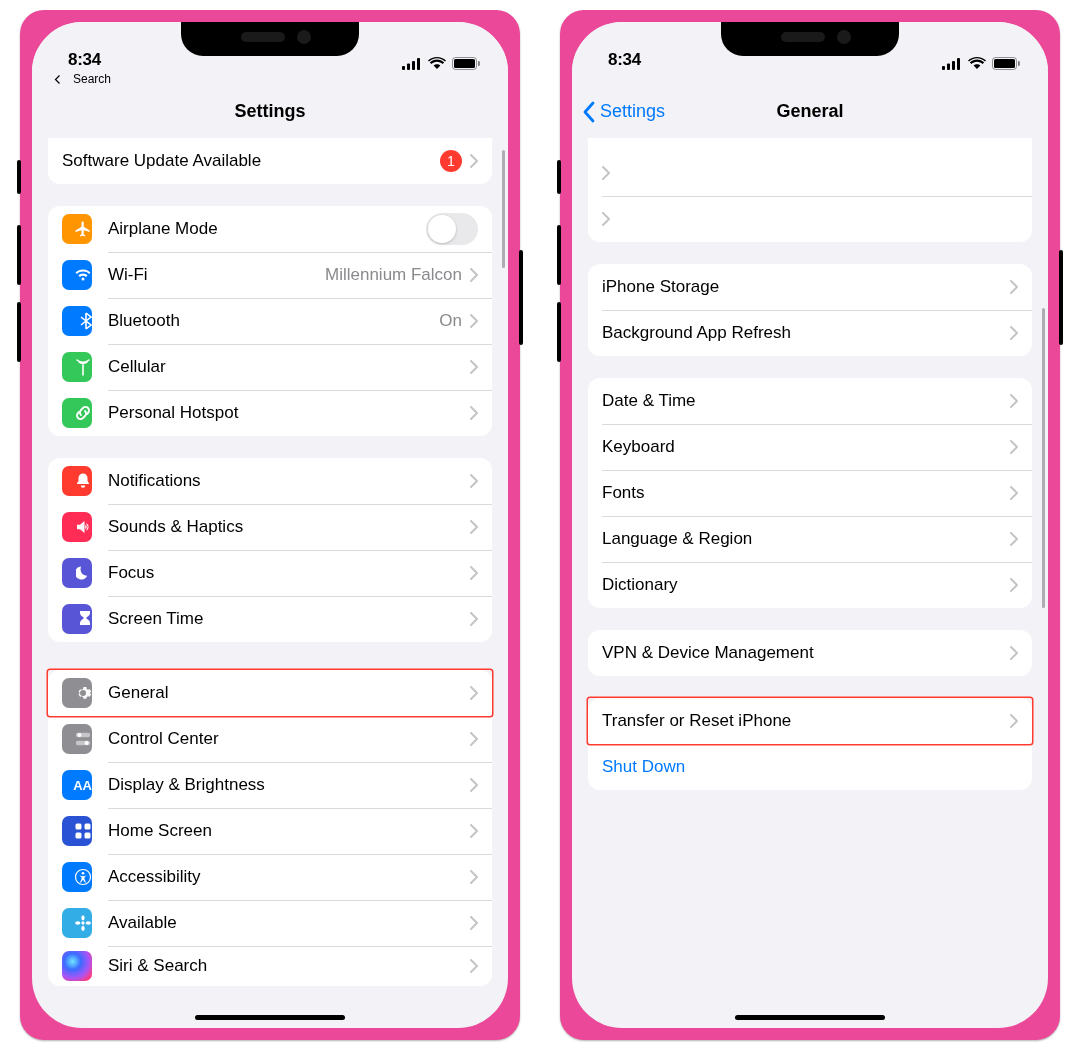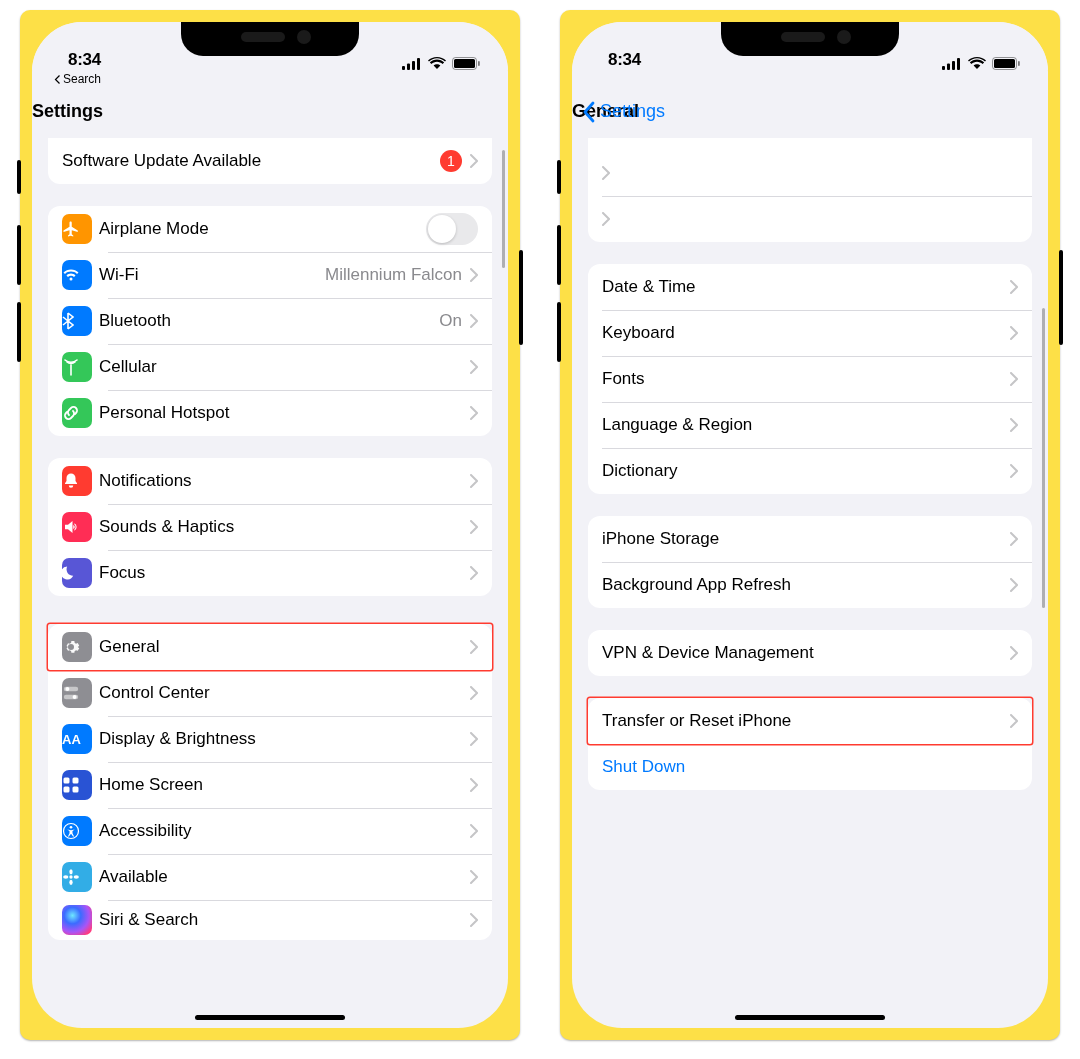--- a/index.html
+++ b/index.html
@@ -9,22 +9,22 @@
     width: 1080px;
     height: 1059px;
     display: flex;
     justify-content: space-around;
     align-items: flex-start;
     padding: 10px 0;
   }
   .phone {
     width: 500px;
     height: 1030px;
-    background: #fde047;
-    border-radius: 10px;
+    background: #ec4899;
+    border-radius: 24px;
     padding: 12px;
     position: relative;
     box-shadow: 0 1px 2px rgba(0,0,0,0.3);
   }
   .screen {
     width: 100%;
     height: 100%;
     background: #f2f2f7;
     border-radius: 50px;
     overflow: hidden;
@@ -83,29 +83,30 @@
   }
   .status-time { font-size: 17px; font-weight: 600; letter-spacing: -0.3px; }
   .status-right { display:flex; align-items:center; gap:6px; }
   .status-right svg { display:block; }
 
   
   .breadcrumb-mini {
     font-size: 12px;
     color: #000;
     padding: 2px 0 0 22px;
-    display: flex; align-items:center; gap:2px;
+    display: flex; align-items:center; gap:12px;
   }
   .breadcrumb-mini.hidden { visibility:hidden; }
 
   
   .navbar {
     height: 52px;
     display: flex;
     align-items: center;
+    justify-content: center;
     position: relative;
     border-bottom: 0.5px solid rgba(0,0,0,0);
     background: #f2f2f7;
   }
   .nav-title { font-size: 18px; font-weight: 600; }
   .nav-back {
     position: absolute;
     left: 10px;
     top: 0; bottom:0;
     display: flex;
@@ -145,22 +146,22 @@
     content: "";
     position: absolute;
     left: 60px; right: 0; top: 0;
     height: 0.5px;
     background: #d9d9de;
   }
   .row.no-icon + .row.no-icon::before { left: 14px; }
   .row .icon {
     width: 30px; height: 30px;
     border-radius: 7px;
-    margin-right: 7px;
-    display: flex; align-items:center; justify-content:flex-start;
+    margin-right: 16px;
+    display: flex; align-items:center; justify-content:flex-end;
     flex-shrink: 0;
     color: #fff;
   }
   .row .label { font-size: 17px; flex: 1; color:#000; white-space:nowrap; overflow:hidden; text-overflow:ellipsis;}
   .row .value { font-size: 17px; color: #8a8a8e; margin-right: 8px; }
   .row .chevron { color: #c5c5c7; }
   .row .chevron svg { display:block; }
   .row .badge {
     background: #ff3b30;
     color: #fff;
@@ -384,20 +385,33 @@
                   <path d="M14 13.5A8 8 0 016.5 2 8 8 0 1014 13.5z"></path>
                 </svg>
               </span>
             <span class="label">Focus</span>
             <span class="chevron">
                 <svg width="8" height="14" viewBox="0 0 8 14">
                   <path d="M1 1l6 6-6 6" stroke="currentColor" stroke-width="2" fill="none" stroke-linecap="round"></path>
                 </svg>
               </span>
           </div>
+          <div class="row">
+            <span class="icon bg-indigo">
+                <svg width="14" height="18" viewBox="0 0 14 18" fill="#fff">
+                  <path d="M2 1h10v2c0 2-2 3.5-4 5 2 1.5 4 3 4 5v2H2v-2c0-2 2-3.5 4-5-2-1.5-4-3-4-5V1z"></path>
+                </svg>
+              </span>
+            <span class="label">Screen Time</span>
+            <span class="chevron">
+                <svg width="8" height="14" viewBox="0 0 8 14">
+                  <path d="M1 1l6 6-6 6" stroke="currentColor" stroke-width="2" fill="none" stroke-linecap="round"></path>
+                </svg>
+              </span>
+          </div>
         </div>
 
         <div class="group" style="margin-top:28px">
           <div class="highlight">
             <div class="row">
               <span class="icon bg-gray">
                   <svg width="18" height="18" viewBox="0 0 24 24" fill="#fff">
                     <path d="M12 8a4 4 0 100 8 4 4 0 000-8zm9 4l2 1.5-2 3.4-2.4-.7a7 7 0 01-1.7 1l-.4 2.5h-4l-.4-2.5a7 7 0 01-1.7-1l-2.4.7-2-3.4L8 12l-2-1.5 2-3.4 2.4.7a7 7 0 011.7-1L12.5 4h4l.4 2.5a7 7 0 011.7 1l2.4-.7 2 3.4L21 12z" opacity=".95"></path>
                   </svg>
                 </span>
@@ -559,20 +573,39 @@
             <span class="chevron">
                 <svg width="8" height="14" viewBox="0 0 8 14">
                   <path d="M1 1l6 6-6 6" stroke="currentColor" stroke-width="2" fill="none" stroke-linecap="round"></path>
                 </svg>
               </span>
           </div>
         </div>
 
         <div class="group">
           <div class="row no-icon">
+            <span class="label">iPhone Storage</span>
+            <span class="chevron">
+                <svg width="8" height="14" viewBox="0 0 8 14">
+                  <path d="M1 1l6 6-6 6" stroke="currentColor" stroke-width="2" fill="none" stroke-linecap="round"></path>
+                </svg>
+              </span>
+          </div>
+          <div class="row no-icon">
+            <span class="label">Background App Refresh</span>
+            <span class="chevron">
+                <svg width="8" height="14" viewBox="0 0 8 14">
+                  <path d="M1 1l6 6-6 6" stroke="currentColor" stroke-width="2" fill="none" stroke-linecap="round"></path>
+                </svg>
+              </span>
+          </div>
+        </div>
+
+        <div class="group">
+          <div class="row no-icon">
             <span class="label">Date &amp; Time</span>
             <span class="chevron">
                 <svg width="8" height="14" viewBox="0 0 8 14">
                   <path d="M1 1l6 6-6 6" stroke="currentColor" stroke-width="2" fill="none" stroke-linecap="round"></path>
                 </svg>
               </span>
           </div>
           <div class="row no-icon">
             <span class="label">Keyboard</span>
             <span class="chevron">
@@ -592,39 +625,20 @@
           <div class="row no-icon">
             <span class="label">Language &amp; Region</span>
             <span class="chevron">
                 <svg width="8" height="14" viewBox="0 0 8 14">
                   <path d="M1 1l6 6-6 6" stroke="currentColor" stroke-width="2" fill="none" stroke-linecap="round"></path>
                 </svg>
               </span>
           </div>
           <div class="row no-icon">
             <span class="label">Dictionary</span>
-            <span class="chevron">
-                <svg width="8" height="14" viewBox="0 0 8 14">
-                  <path d="M1 1l6 6-6 6" stroke="currentColor" stroke-width="2" fill="none" stroke-linecap="round"></path>
-                </svg>
-              </span>
-          </div>
-        </div>
-
-        <div class="group">
-          <div class="row no-icon">
-            <span class="label">iPhone Storage</span>
-            <span class="chevron">
-                <svg width="8" height="14" viewBox="0 0 8 14">
-                  <path d="M1 1l6 6-6 6" stroke="currentColor" stroke-width="2" fill="none" stroke-linecap="round"></path>
-                </svg>
-              </span>
-          </div>
-          <div class="row no-icon">
-            <span class="label">Background App Refresh</span>
             <span class="chevron">
                 <svg width="8" height="14" viewBox="0 0 8 14">
                   <path d="M1 1l6 6-6 6" stroke="currentColor" stroke-width="2" fill="none" stroke-linecap="round"></path>
                 </svg>
               </span>
           </div>
         </div>
 
         <div class="group">
           <div class="row no-icon">

